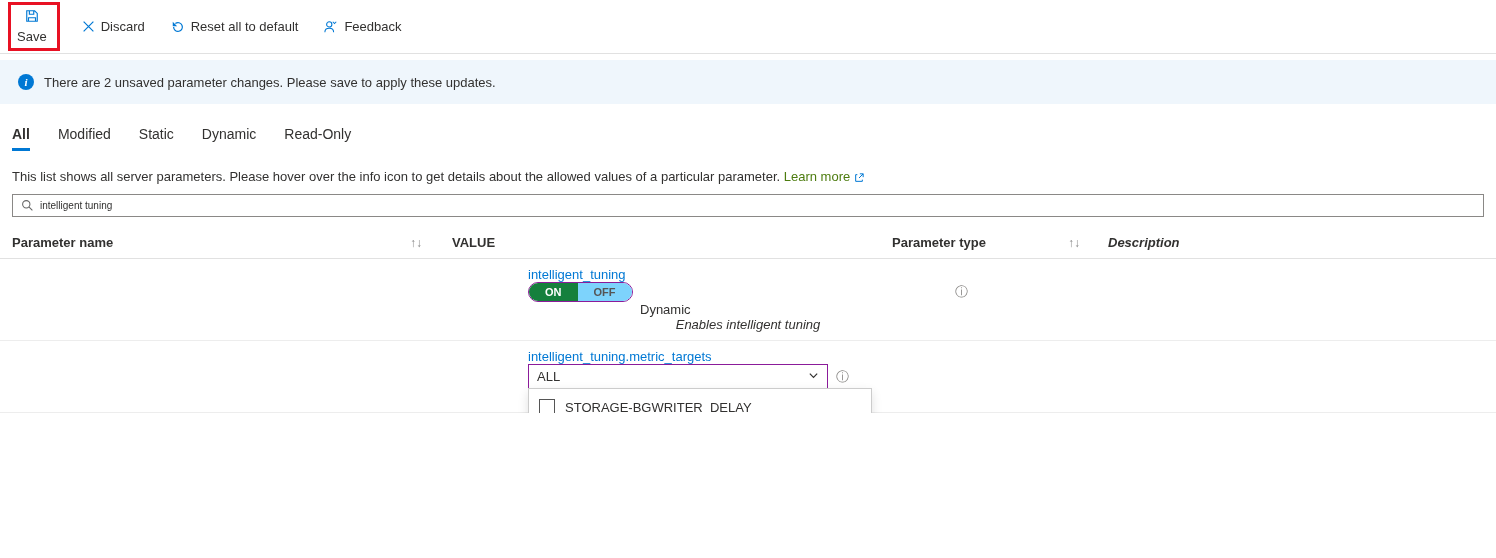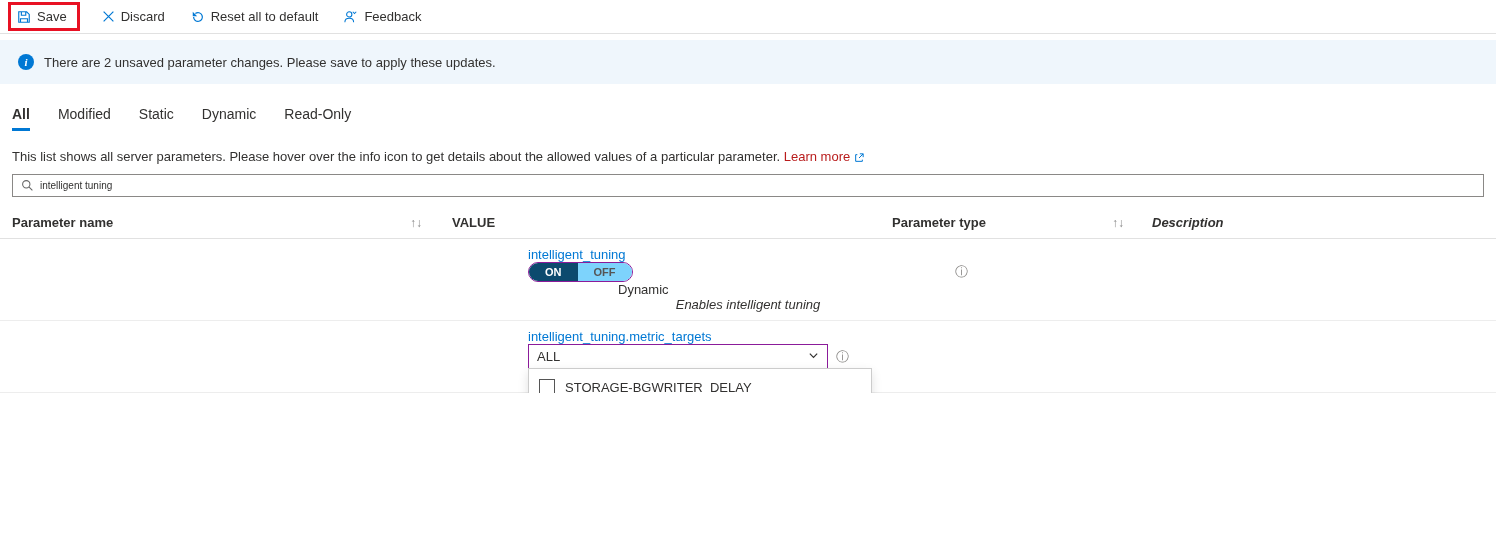--- a/index.html
+++ b/index.html
@@ -23,20 +23,21 @@
       gap: 6px;
       cursor: pointer;
       font-size: 13px;
       color: #323130;
       padding: 2px 4px;
     }
     .toolbar-item.save-highlight {
       border: 3px solid #e81123;
       padding: 4px 10px 4px 6px;
       margin: -4px 0;
+      flex-direction: column;
     }
     .icon { display: inline-flex; align-items: center; justify-content: center; }
     .info-banner {
       display: flex;
       align-items: center;
       gap: 10px;
       background: #eff6fc;
       padding: 14px 18px;
       margin: 6px 0 0 0;
       font-size: 13px;
@@ -61,21 +62,21 @@
     }
     .tab.active {
       font-weight: 600;
       border-bottom: 3px solid #0078d4;
     }
     .description-line {
       padding: 14px 12px 10px 12px;
       font-size: 13px;
       color: #323130;
     }
-    .learn-more { color: #b91c1c; cursor: pointer; }
+    .learn-more { color: #4d7c0f; cursor: pointer; }
     .search-wrap { padding: 0 12px 10px 12px; }
     .search-box {
       display: flex;
       align-items: center;
       gap: 6px;
       border: 1px solid #8a8886;
       padding: 4px 8px;
       width: 100%;
     }
     .search-input {
@@ -93,38 +94,38 @@
     .table-row {
       display: flex;
       padding: 8px 12px;
       border-bottom: 1px solid #ededed;
       align-items: center;
       min-height: 36px;
       flex-direction: column;
     }
     .col-name { width: 440px; display: flex; align-items: center; justify-content: space-between; padding-right: 30px;}
     .col-value { width: 440px; display: flex; align-items: center; gap: 8px;}
-    .col-type { width: 260px; display: flex; align-items: center; justify-content: space-between; padding-right: 28px;}
+    .col-type { width: 216px; display: flex; align-items: center; justify-content: space-between; padding-right: 28px;}
     .col-desc { flex: 1; font-style: italic; }
     .sort-icon { color: #888; font-size: 12px; }
     .link { color: #0078d4; cursor: pointer; }
     .toggle {
       display: inline-flex;
       border-radius: 999px;
       border: 1px solid #8b1b9a;
       overflow: hidden;
       height: 20px;
       font-size: 11px;
       font-weight: 600;
     }
     .toggle .seg {
       padding: 2px 16px;
       display: flex; align-items: center;
     }
-    .toggle .seg.on { background: #0c4a6e; color: #fff; }
+    .toggle .seg.on { background: #15803d; color: #fff; }
     .toggle .seg.off { background: #7dd3fc; color: #555; }
     .info-small { color: #8a8886; font-size: 13px; }
     .select-box {
       width: 300px;
       border: 1px solid #8b1b9a;
       padding: 4px 8px;
       display: flex;
       justify-content: space-between;
       align-items: center;
       font-size: 13px;

